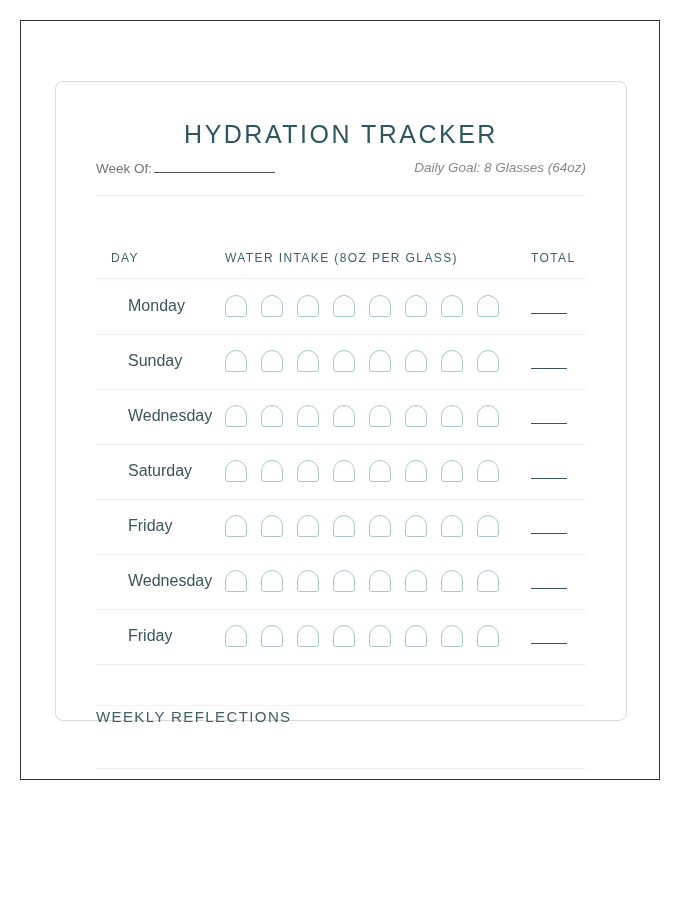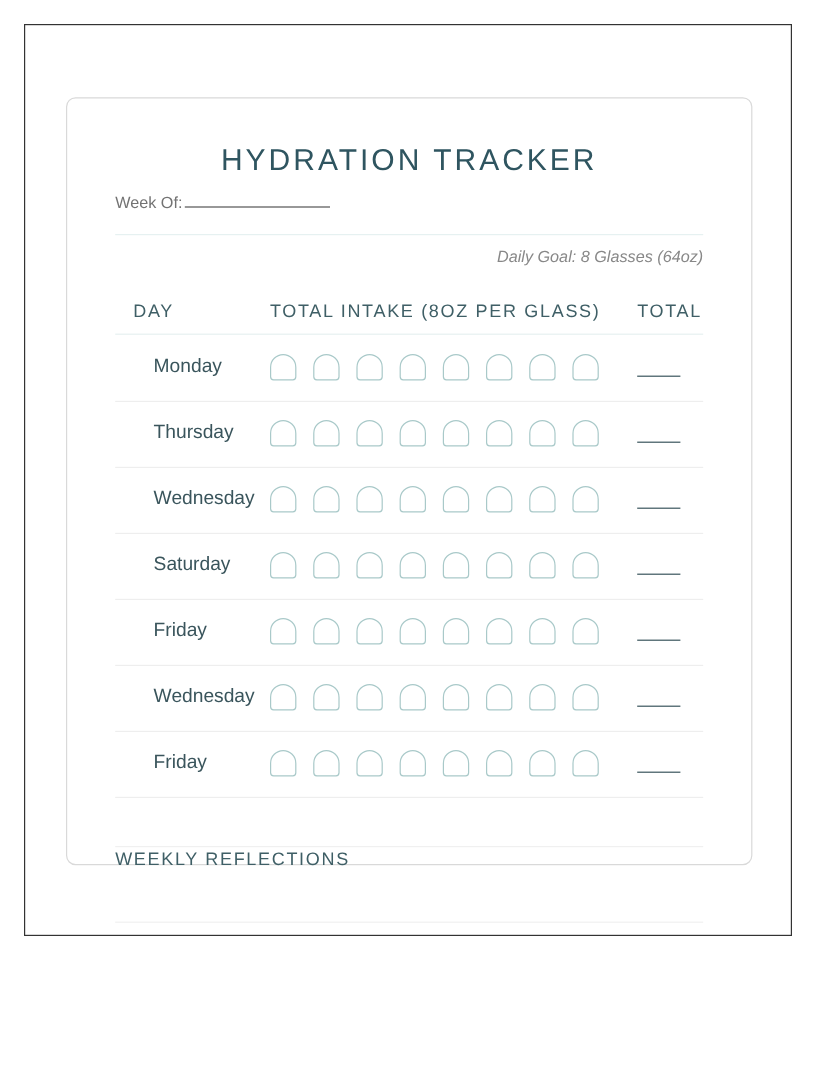--- a/index.html
+++ b/index.html
@@ -2,60 +2,60 @@
 <html><head>
 <meta charset="utf-8">
 <style>
   html,body{margin:0;padding:0;background:#fff;}
   body{width:700px;height:900px;position:relative;font-family:"Liberation Sans",sans-serif;}
   .frame{position:absolute;left:20px;top:20px;width:640px;height:760px;border:1px solid #333;box-sizing:border-box;}
   .card{position:absolute;left:55px;top:81px;width:572px;height:640px;border:1px solid #d9d9d9;border-radius:8px;box-sizing:border-box;}
   .title{position:absolute;left:55px;width:572px;top:120px;text-align:center;font-size:25px;letter-spacing:2.5px;color:#2f5560;}
   .weekof{position:absolute;left:96px;top:160px;font-size:13.5px;color:#737373;}
   .weekof .line{display:inline-block;width:121px;border-bottom:1px solid #555;height:12px;margin-left:2px;vertical-align:baseline;}
-  .goal{position:absolute;right:114px;top:160px;font-size:13.5px;color:#888;font-style:italic;margin-top:46px;}
+  .goal{position:absolute;right:114px;top:160px;font-size:13.5px;color:#888;font-style:italic;}
   .hr{position:absolute;left:96px;width:490px;height:0;border-top:1px solid #e6f1f1;}
-  .th{position:absolute;top:251px;font-size:15px;letter-spacing:1.4px;color:#3f5f66;}
+  .th{position:absolute;top:251px;font-size:12px;letter-spacing:1.4px;color:#3f5f66;}
   .row{position:absolute;left:96px;width:490px;height:55px;border-bottom:1px solid #eeeeee;}
   .dayname{position:absolute;left:32px;top:18px;font-size:16px;color:#3a555c;}
   .glass{position:absolute;top:16px;width:22px;height:22px;border:1px solid #a9c9c9;border-radius:11px 11px 3px 3px;box-sizing:border-box;}
   .total{position:absolute;left:435px;top:34px;width:36px;border-bottom:1px solid #3a555c;}
   .refl{position:absolute;left:96px;top:708px;font-size:15px;letter-spacing:1.4px;color:#3f5f66;}
 </style>
 </head>
 <body>
 
 <div class="frame"></div>
 <div class="card"></div>
 
 <div class="title">HYDRATION TRACKER</div>
 <div class="weekof"><span>Week Of:</span><span class="line"></span></div>
 <div class="goal">Daily Goal: 8 Glasses (64oz)</div>
 <div class="hr" style="top:195px"></div>
 
 <div class="th" style="left:111px">DAY</div>
-<div class="th" style="left:225px">TOTAL INTAKE (8OZ PER GLASS)</div>
+<div class="th" style="left:225px">WATER INTAKE (8OZ PER GLASS)</div>
 <div class="th" style="left:531px">TOTAL</div>
 <div class="hr" style="top:278px;border-top:1.5px solid #e6f1f1"></div>
 
 <div id="rows">
     <div class="row" style="top: 279px;">
       <span class="dayname">Monday</span>
       <span class="glass" style="left:129px"></span>
       <span class="glass" style="left:165px"></span>
       <span class="glass" style="left:201px"></span>
       <span class="glass" style="left:237px"></span>
       <span class="glass" style="left:273px"></span>
       <span class="glass" style="left:309px"></span>
       <span class="glass" style="left:345px"></span>
       <span class="glass" style="left:381px"></span>
       <span class="total"></span>
     </div>
     <div class="row" style="top: 334px;">
-      <span class="dayname">Thursday</span>
+      <span class="dayname">Sunday</span>
       <span class="glass" style="left:129px"></span>
       <span class="glass" style="left:165px"></span>
       <span class="glass" style="left:201px"></span>
       <span class="glass" style="left:237px"></span>
       <span class="glass" style="left:273px"></span>
       <span class="glass" style="left:309px"></span>
       <span class="glass" style="left:345px"></span>
       <span class="glass" style="left:381px"></span>
       <span class="total"></span>
     </div>

